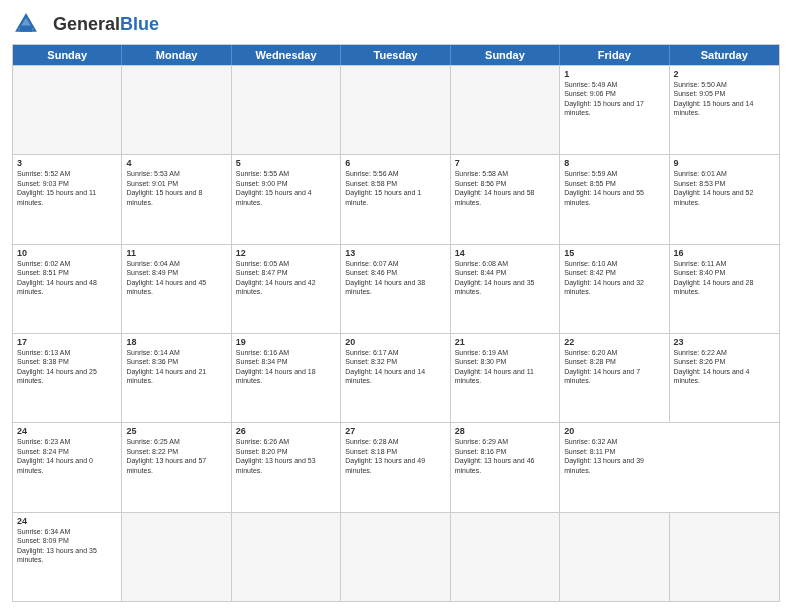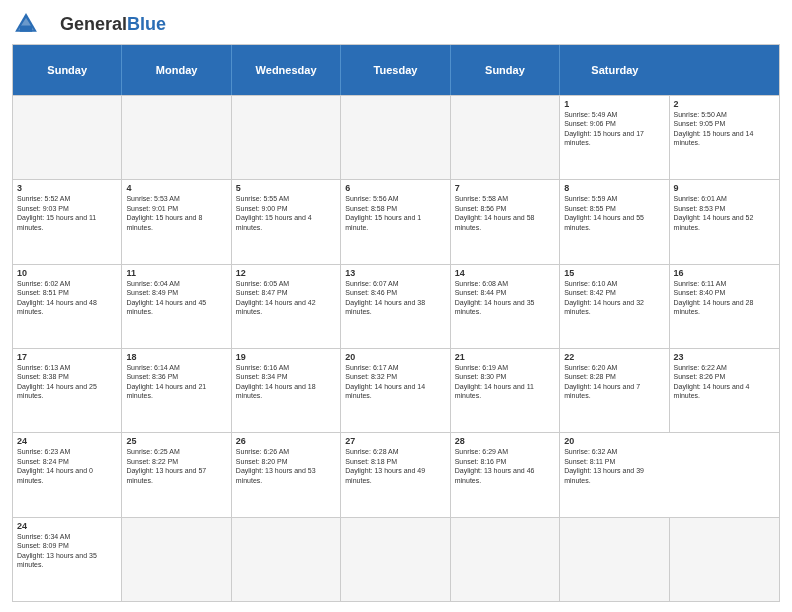--- a/index.html
+++ b/index.html
@@ -20,21 +20,21 @@
     }
     .header {
       display: flex;
       justify-content: space-between;
       align-items: flex-start;
       margin-bottom: 6px;
     }
     .logo {
       display: flex;
       align-items: center;
-      gap: 20px;
+      gap: 13px;
     }
     .logo-icon {
       width: 28px;
       height: 28px;
     }
     .title-block {
       text-align: right;
     }
     .month-year {
       font-size: 28px;
@@ -54,21 +54,21 @@
     .cal-header {
       display: grid;
       grid-template-columns: repeat(7, 1fr);
       background: #2a6db5;
     }
     .cal-header-cell {
       color: #fff;
       font-size: 11px;
       font-weight: bold;
       text-align: center;
-      padding: 19px 2px;
+      padding: 4px 2px;
       border-right: 1px solid #5090cc;
     }
     .cal-header-cell:last-child { border-right: none; }
     .cal-body {
       flex: 1;
       display: flex;
       flex-direction: column;
     }
     .cal-row {
       display: grid;
@@ -119,20 +119,21 @@
       <div class="location"></div>
     </div>
   </div>
   <div class="calendar">
     <div class="cal-header">
     <div class="cal-header-cell">Sunday</div>
         <div class="cal-header-cell">Monday</div>
         <div class="cal-header-cell">Wednesday</div>
         <div class="cal-header-cell">Tuesday</div>
         <div class="cal-header-cell">Sunday</div>
+        <div class="cal-header-cell">Friday</div>
         <div class="cal-header-cell">Saturday</div>
       </div>
     <div class="cal-body">
     <div class="cal-row">
           <div class="cal-cell empty"></div>
           <div class="cal-cell empty"></div>
           <div class="cal-cell empty"></div>
           <div class="cal-cell empty"></div>
           <div class="cal-cell empty"></div>
           <div class="cal-cell">

